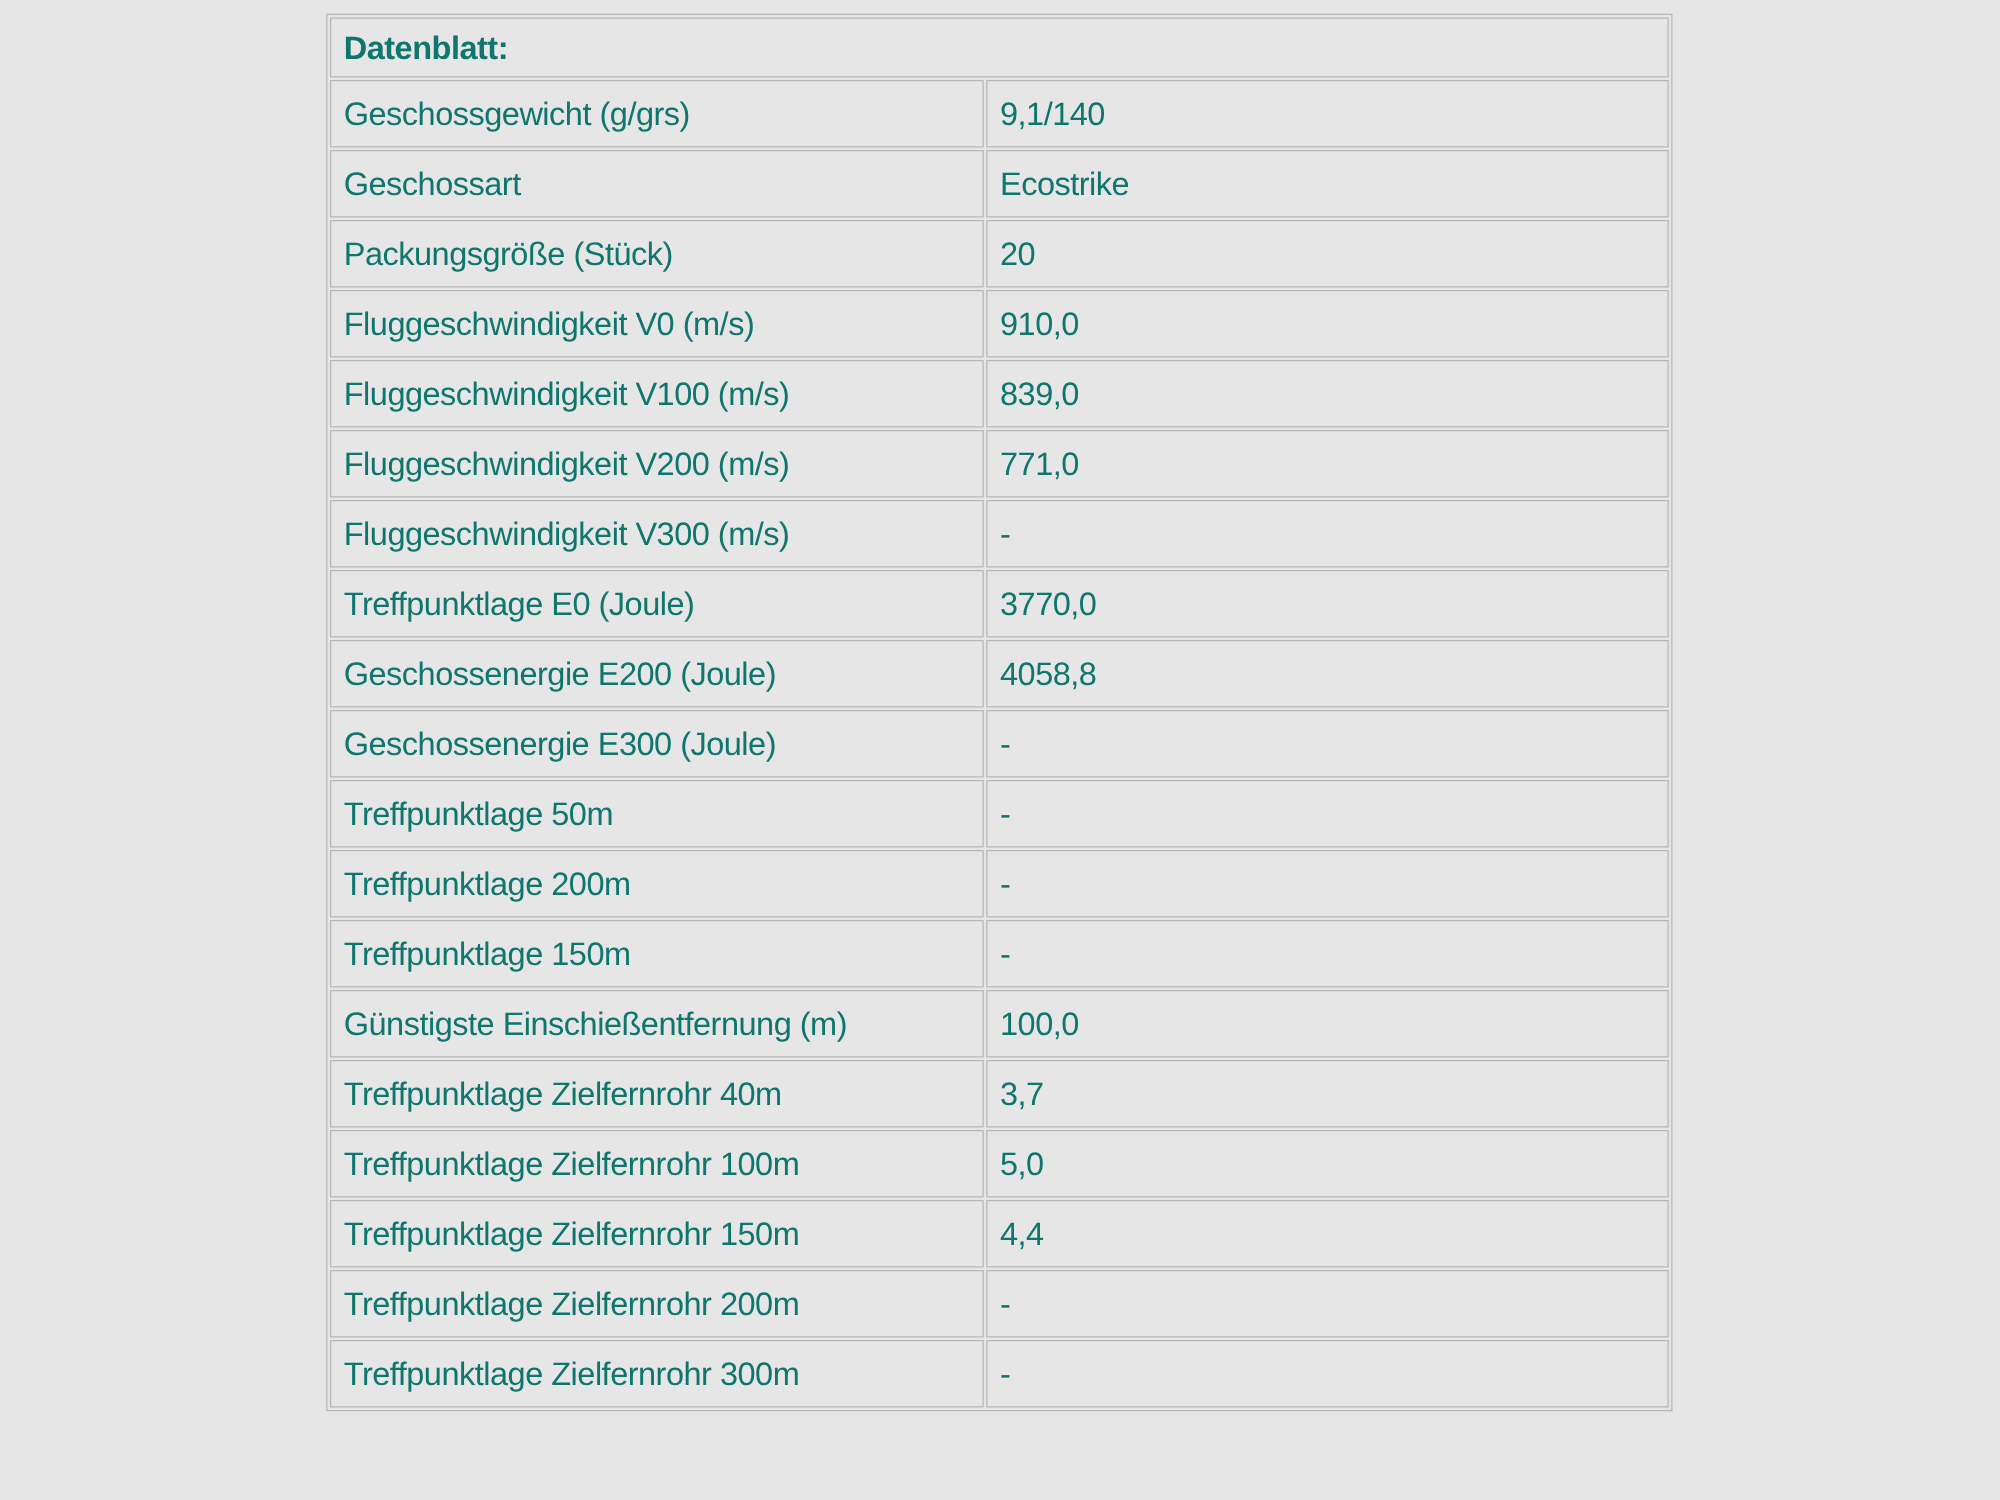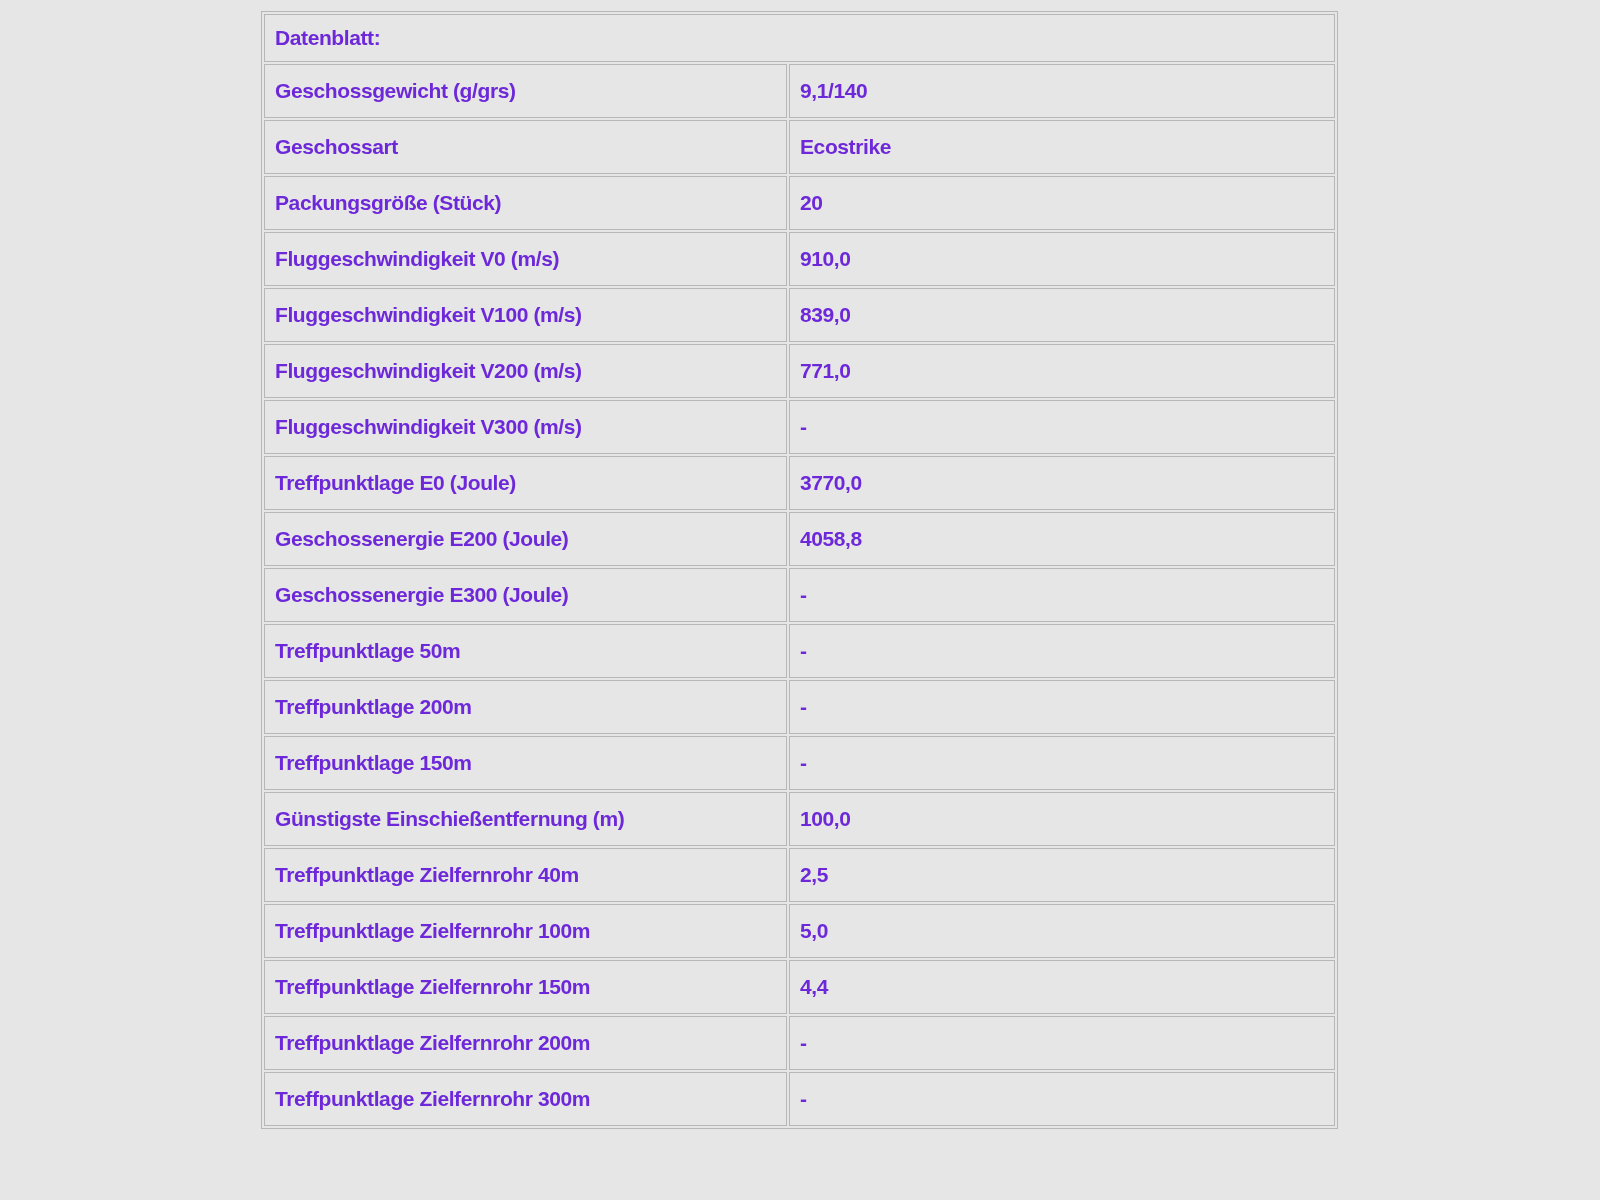--- a/index.html
+++ b/index.html
@@ -19,42 +19,42 @@
   }
   table.datenblatt {
     position: absolute;
     left: 261px;
     top: 11px;
     width: 1077px;
     table-layout: fixed;
     border-collapse: separate;
     border-spacing: 2px;
     border: 1px solid #b7b7b7;
-    color: #6d28d9;
-    font-size: 21px;
+    color: #0f766e;
+    font-size: 26px;
     font-stretch: condensed;
     letter-spacing: -0.4px;
   }
   table.datenblatt th,
   table.datenblatt td {
     border: 1px solid #b7b7b7;
     background: #e6e6e6;
     padding: 0 10px;
     vertical-align: middle;
     text-align: left;
     overflow: hidden;
     white-space: nowrap;
   }
   table.datenblatt th.title-cell {
     height: 46px;
     font-weight: bold;
   }
   table.datenblatt td {
     height: 52px;
-    font-weight: bold;
+    font-weight: normal;
   }
   col.label-col { width: 523px; }
 </style>
 </head>
 <body>
 
 <div class="page">
   <table class="datenblatt">
     <colgroup>
       <col class="label-col">
@@ -117,21 +117,21 @@
         <tr>
           <td>Treffpunktlage 150m</td>
           <td>-</td>
         </tr>
         <tr>
           <td>Günstigste Einschießentfernung (m)</td>
           <td>100,0</td>
         </tr>
         <tr>
           <td>Treffpunktlage Zielfernrohr 40m</td>
-          <td>2,5</td>
+          <td>3,7</td>
         </tr>
         <tr>
           <td>Treffpunktlage Zielfernrohr 100m</td>
           <td>5,0</td>
         </tr>
         <tr>
           <td>Treffpunktlage Zielfernrohr 150m</td>
           <td>4,4</td>
         </tr>
         <tr>

